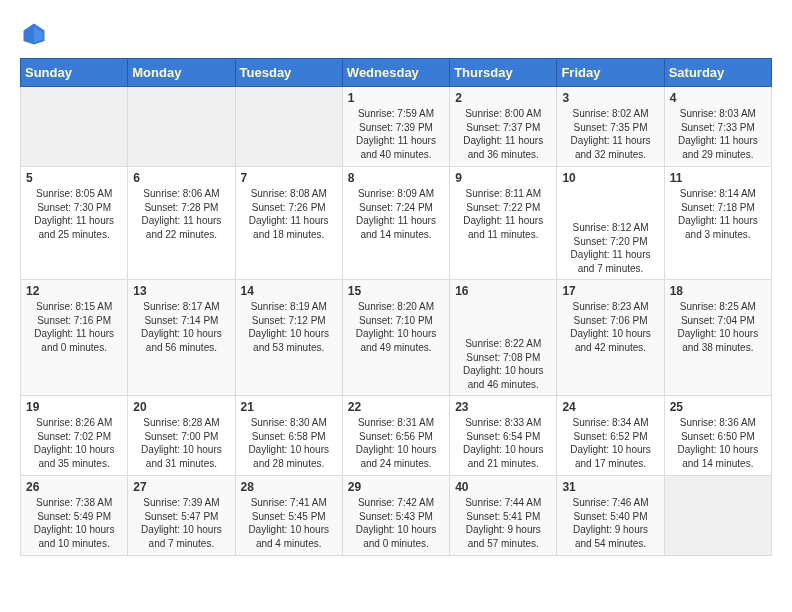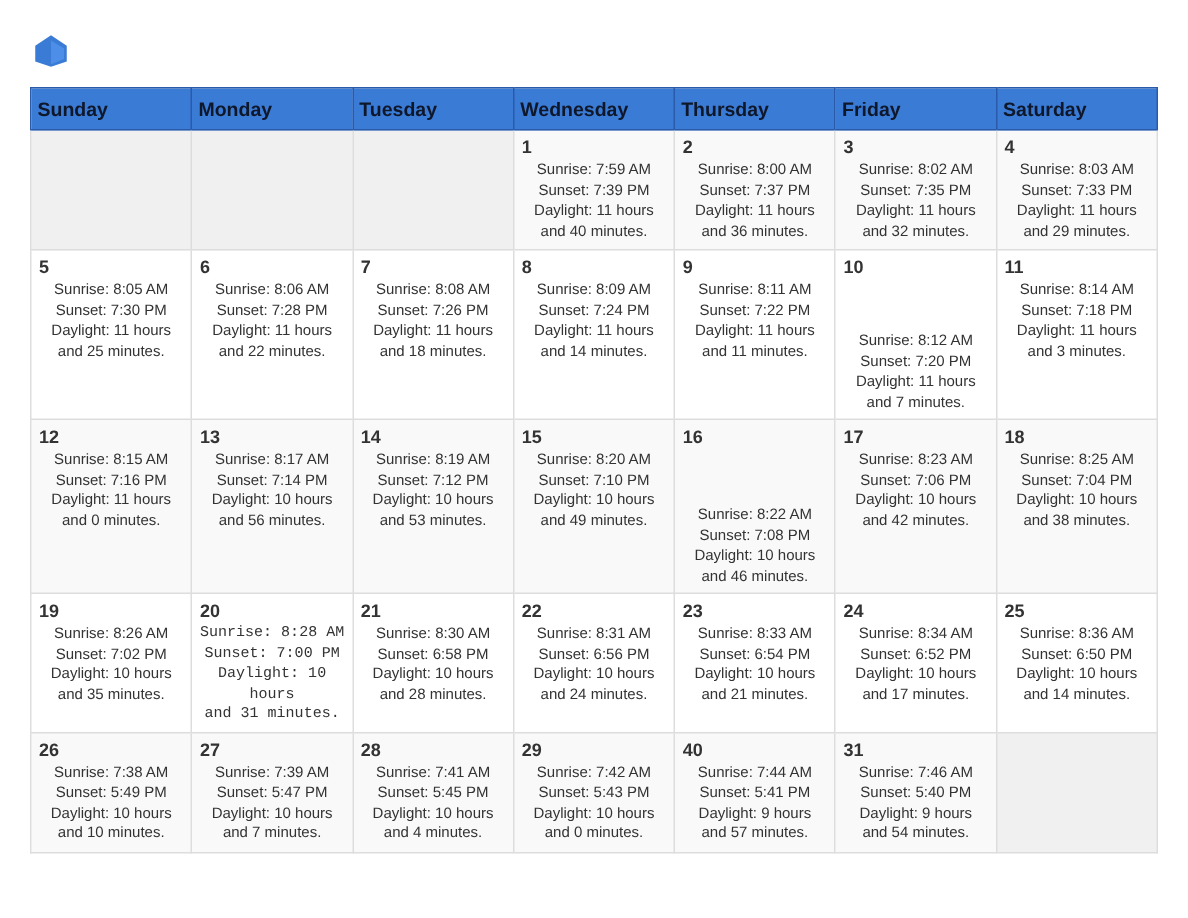--- a/index.html
+++ b/index.html
@@ -47,21 +47,21 @@
       font-size: 16px;
       color: #555;
     }
     .calendar {
       width: 100%;
       border-collapse: collapse;
       border: 1px solid #ccc;
     }
     .calendar th {
       background-color: #3a7bd5;
-      color: #0f172a;
+      color: #fef9c3;
       font-size: 13px;
       font-weight: bold;
       padding: 6px 4px;
       text-align: left;
       border: 1px solid #2a5baa;
     }
     .calendar td {
       vertical-align: top;
       border: 1px solid #ddd;
       padding: 4px 5px;
@@ -264,21 +264,21 @@
       <tr>
         <td>
           <span class="day-number">19</span>
           <div class="day-info" style="white-space: pre-line;">Sunrise: 8:26 AM
 Sunset: 7:02 PM
 Daylight: 10 hours
 and 35 minutes.</div>
         </td>
         <td>
           <span class="day-number">20</span>
-          <div class="day-info" style="white-space: pre-line; font-family: Liberation Mono, monospace;">Sunrise: 8:28 AM
+          <div class="day-info" style="white-space: pre-line;">Sunrise: 8:28 AM
 Sunset: 7:00 PM
 Daylight: 10 hours
 and 31 minutes.</div>
         </td>
         <td>
           <span class="day-number">21</span>
           <div class="day-info" style="white-space: pre-line;">Sunrise: 8:30 AM
 Sunset: 6:58 PM
 Daylight: 10 hours
 and 28 minutes.</div>

